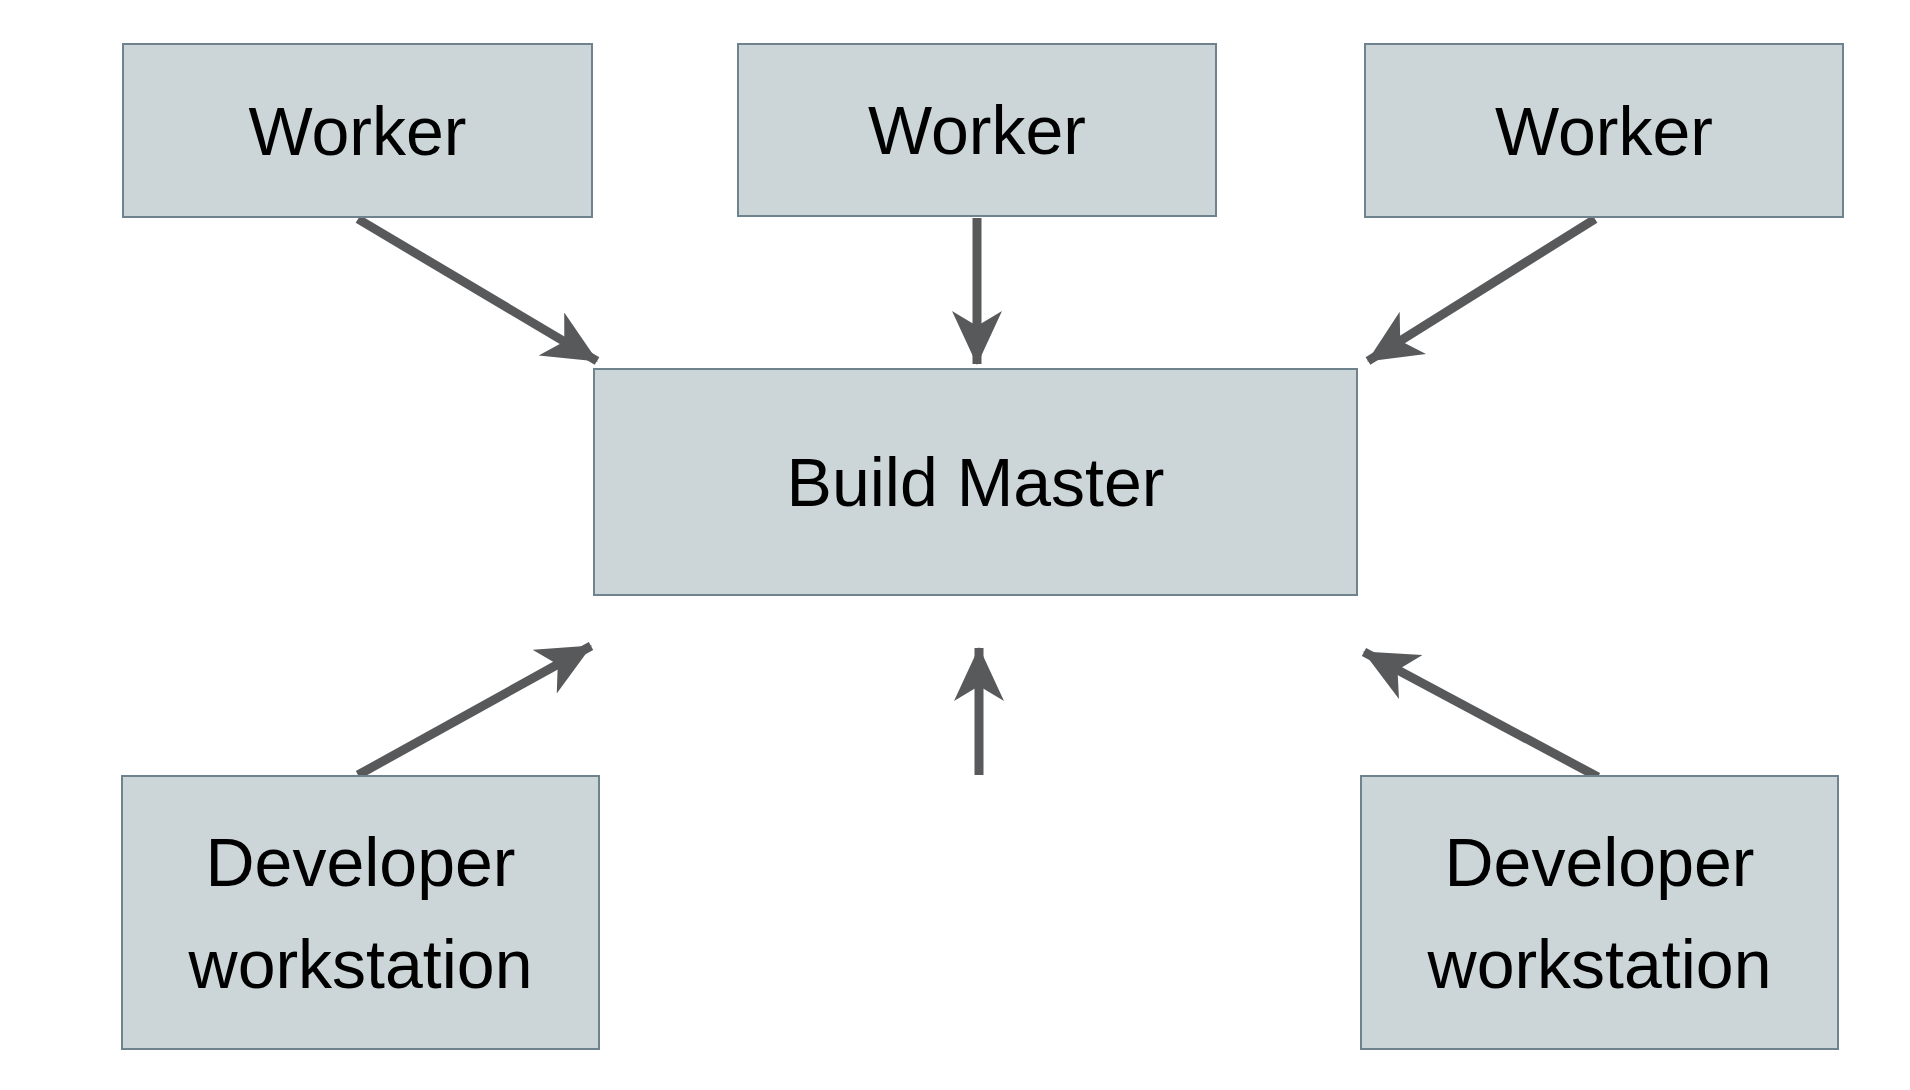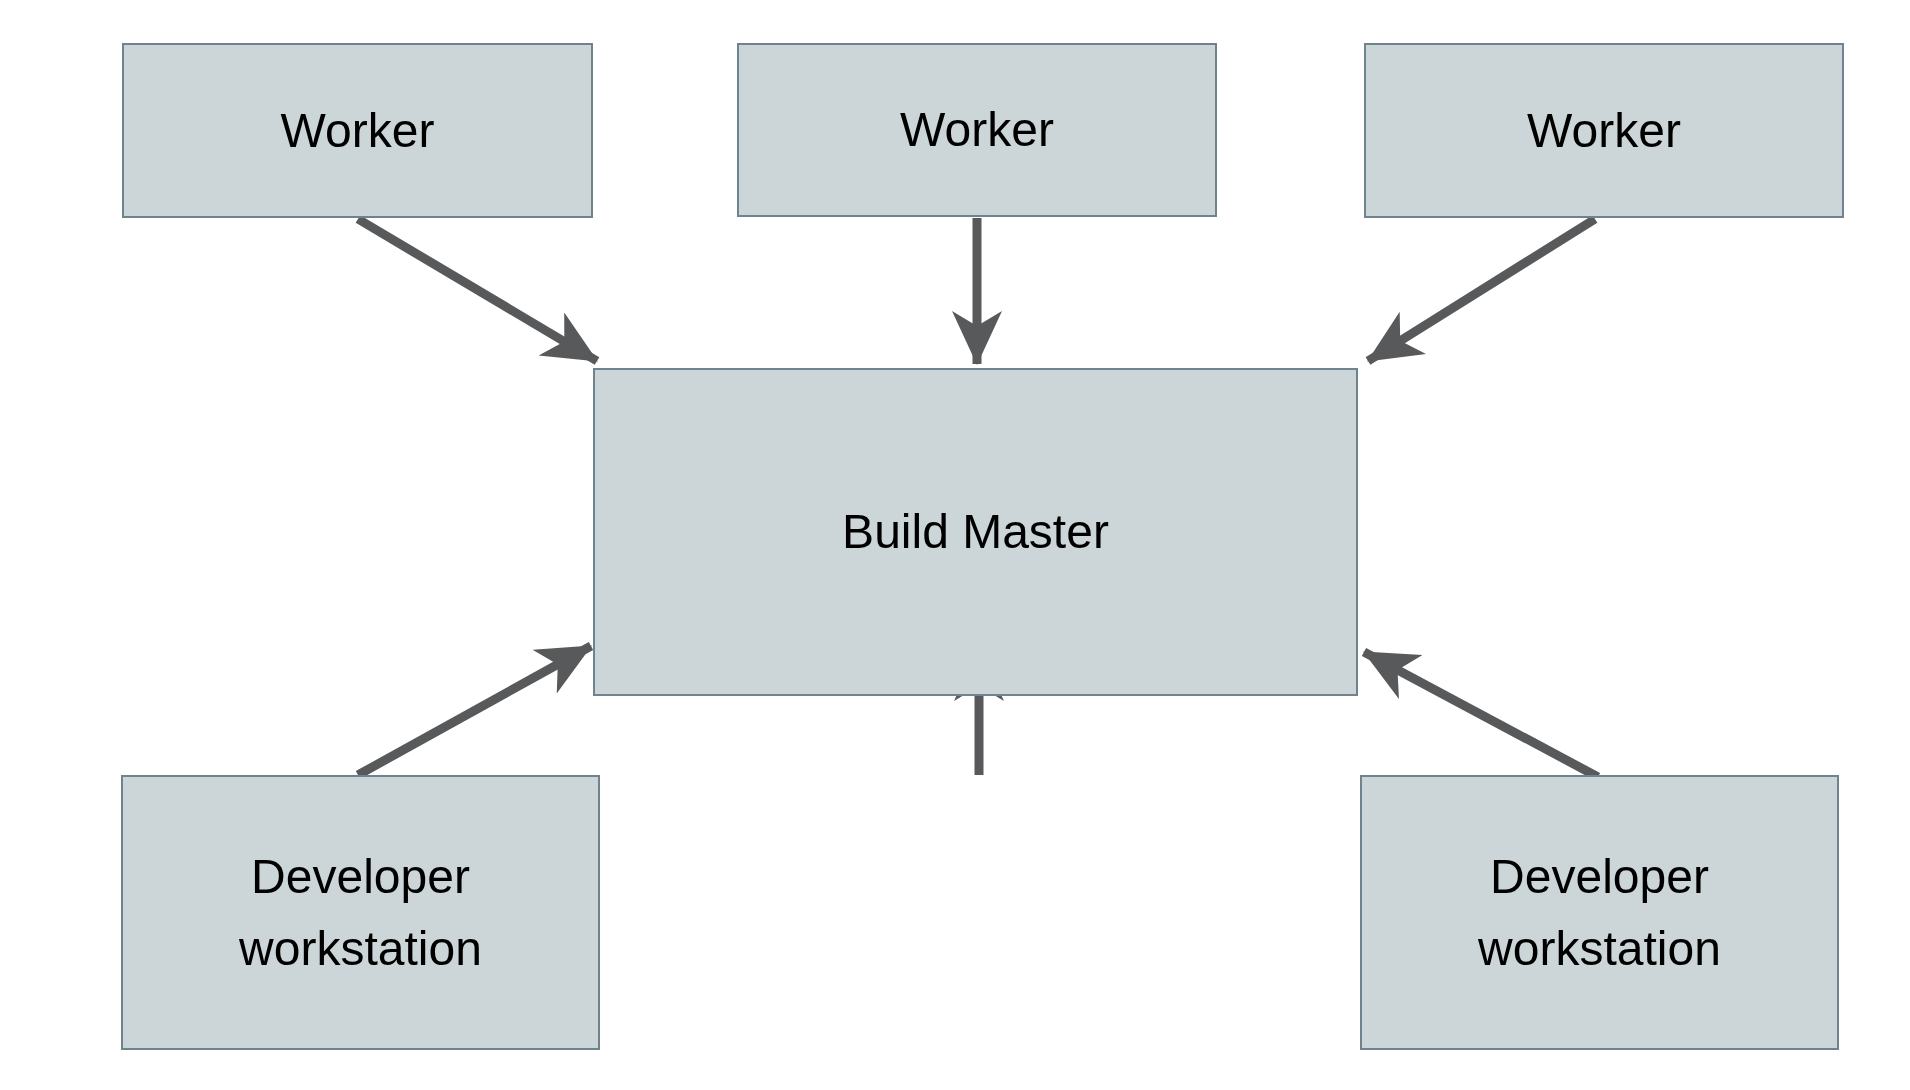--- a/index.html
+++ b/index.html
@@ -19,21 +19,21 @@
   .diagram{position:absolute;inset:0}
   .arrows{position:absolute;left:0;top:0;color:var(--arrow)}
   .node{
     position:absolute;
     box-sizing:border-box;
     background:var(--node-fill);
     border:2.5px solid var(--node-border);
     color:var(--text);
     display:flex;align-items:center;justify-content:center;
     text-align:center;
-    font-size:48px;line-height:1.5;
+    font-size:68px;line-height:1.5;
     letter-spacing:0;
   }
   .node .label{display:block;padding:0 10px}
 </style>
 </head>
 <body>
 
 <div class="diagram">
 
   <svg class="arrows" width="1910" height="1090" viewBox="0 0 1910 1090">
@@ -55,21 +55,21 @@
   </div>
 
   <div class="node" style="left:737px;top:43px;width:480px;height:174px">
     <span class="label">Worker</span>
   </div>
 
   <div class="node" style="left:1364px;top:43px;width:480px;height:175px">
     <span class="label">Worker</span>
   </div>
 
-  <div class="node" style="left:593px;top:368px;width:765px;height:328px">
+  <div class="node" style="left:593px;top:368px;width:765px;height:228px">
     <span class="label">Build Master</span>
   </div>
 
   <div class="node" style="left:121px;top:775px;width:479px;height:275px">
     <span class="label">Developer workstation</span>
   </div>
 
 
   <div class="node" style="left:1360px;top:775px;width:479px;height:275px">
     <span class="label">Developer workstation</span>

